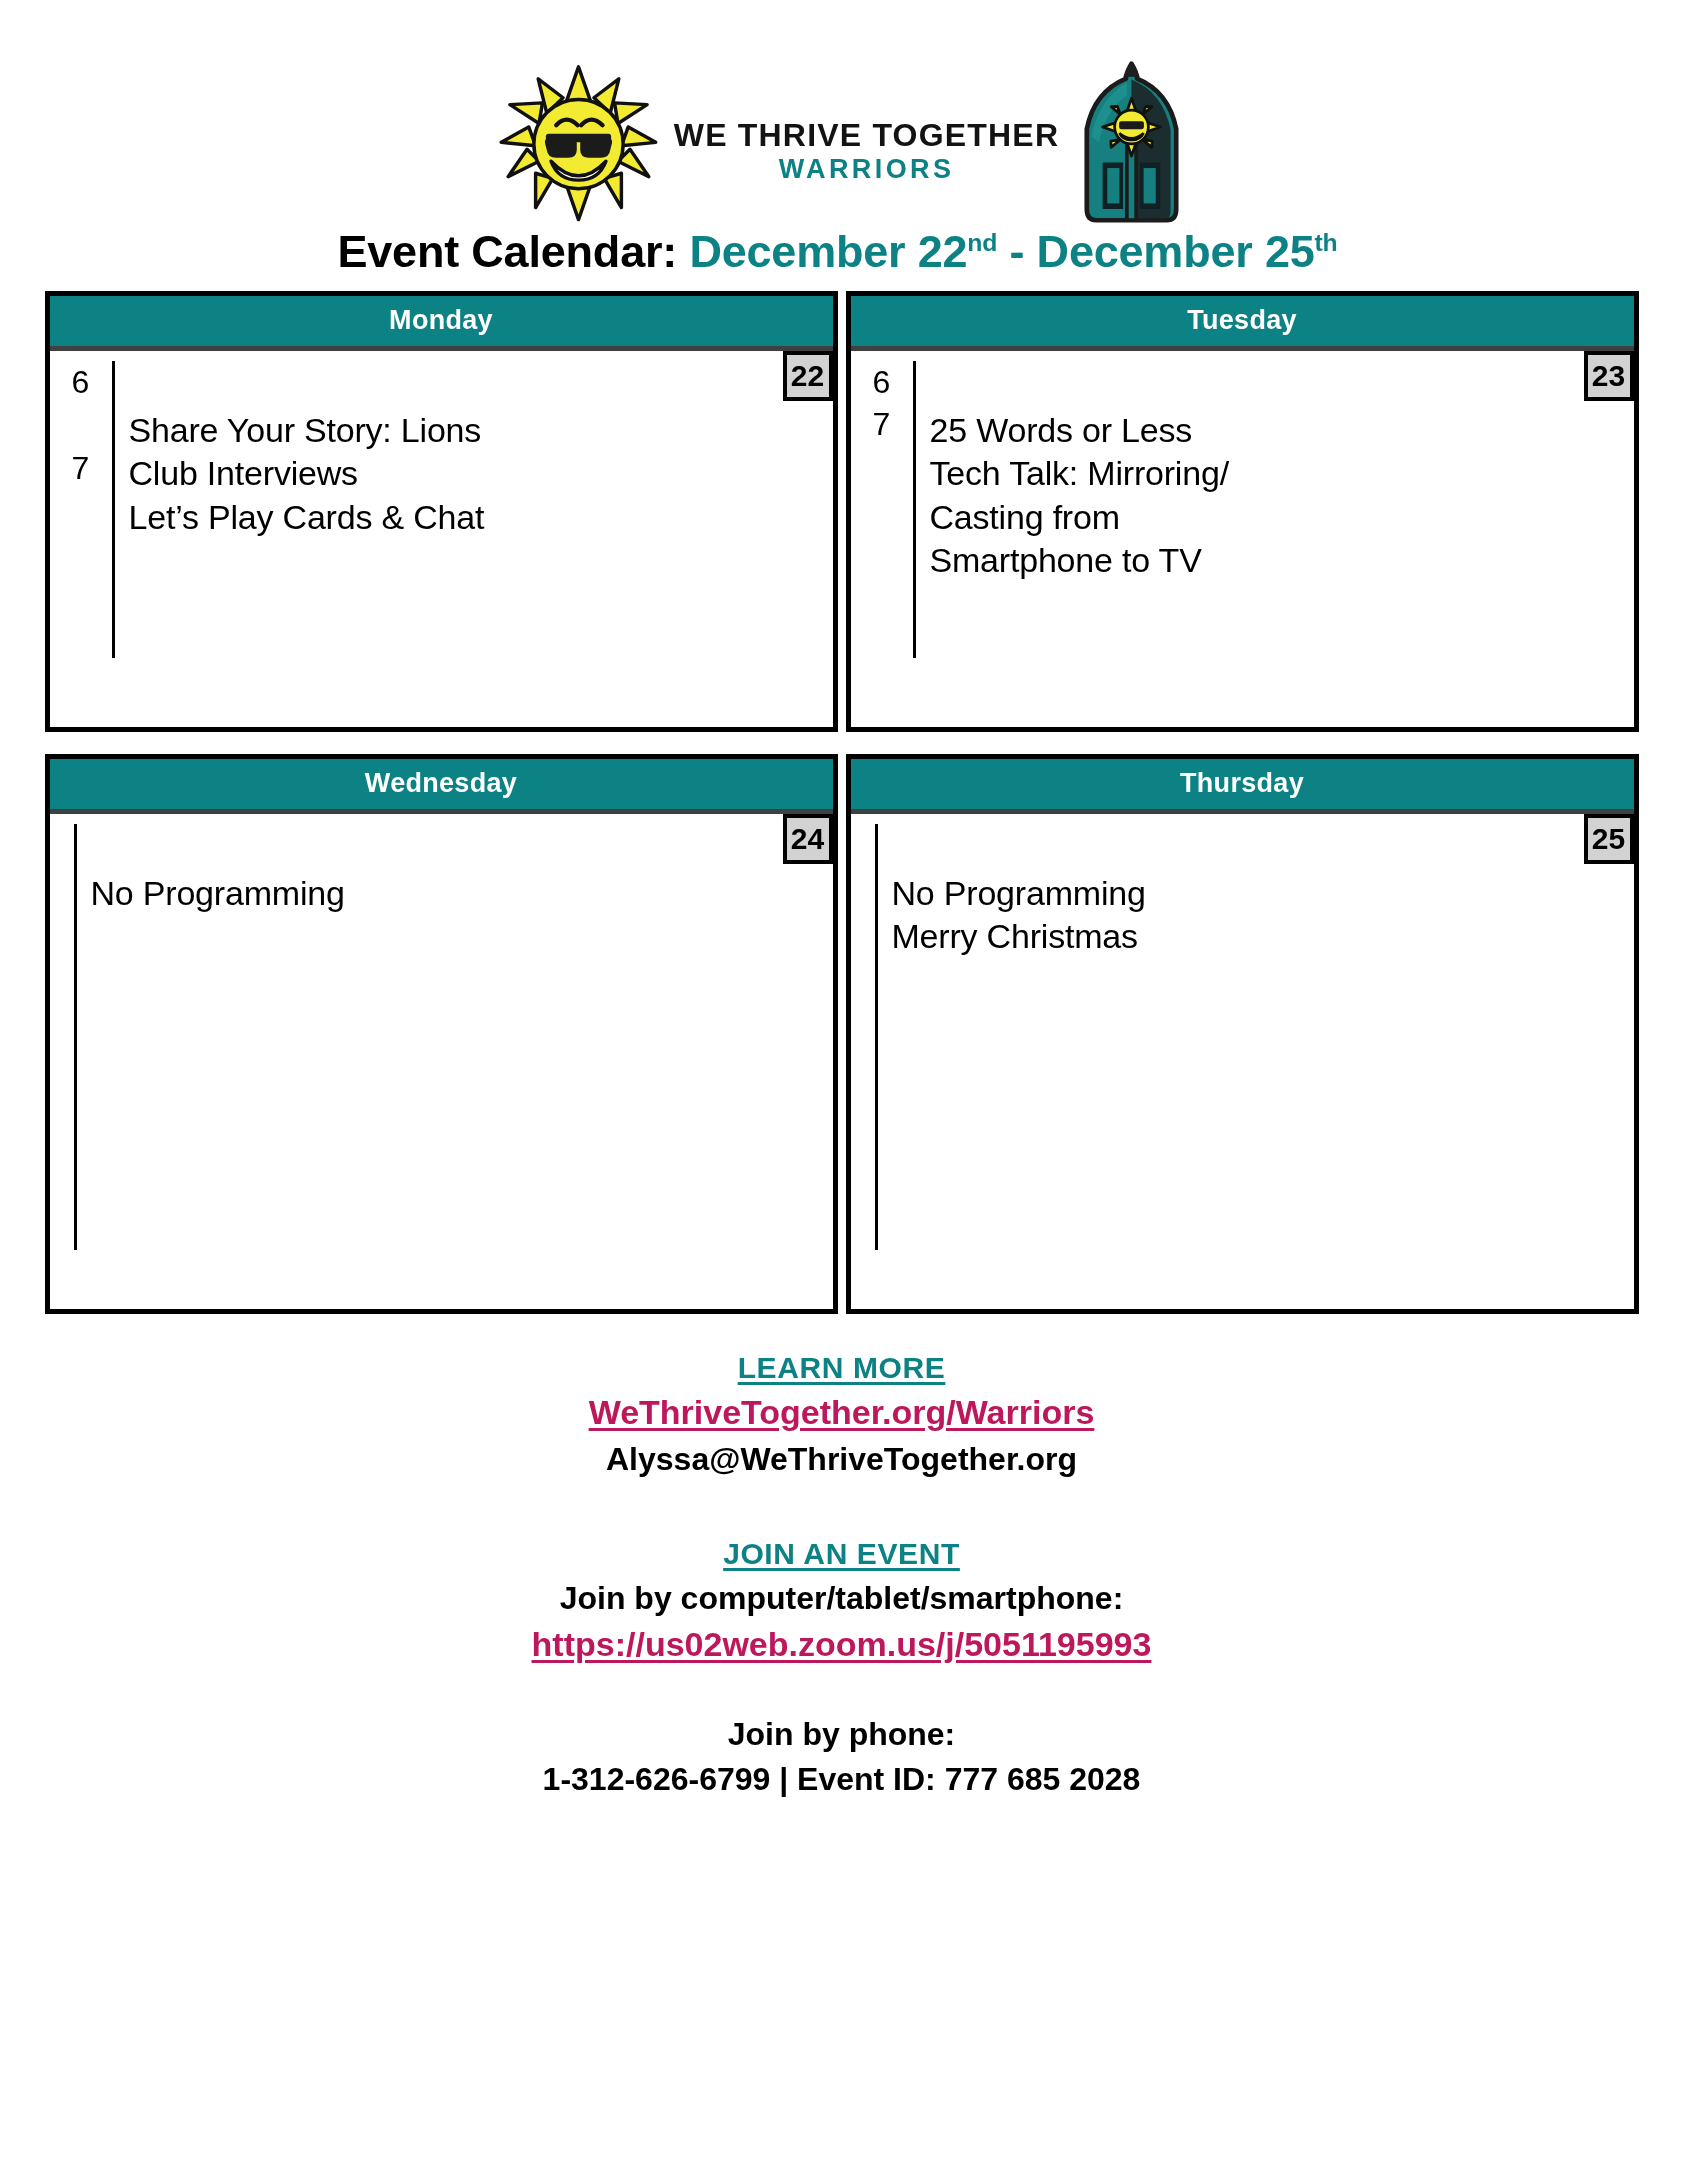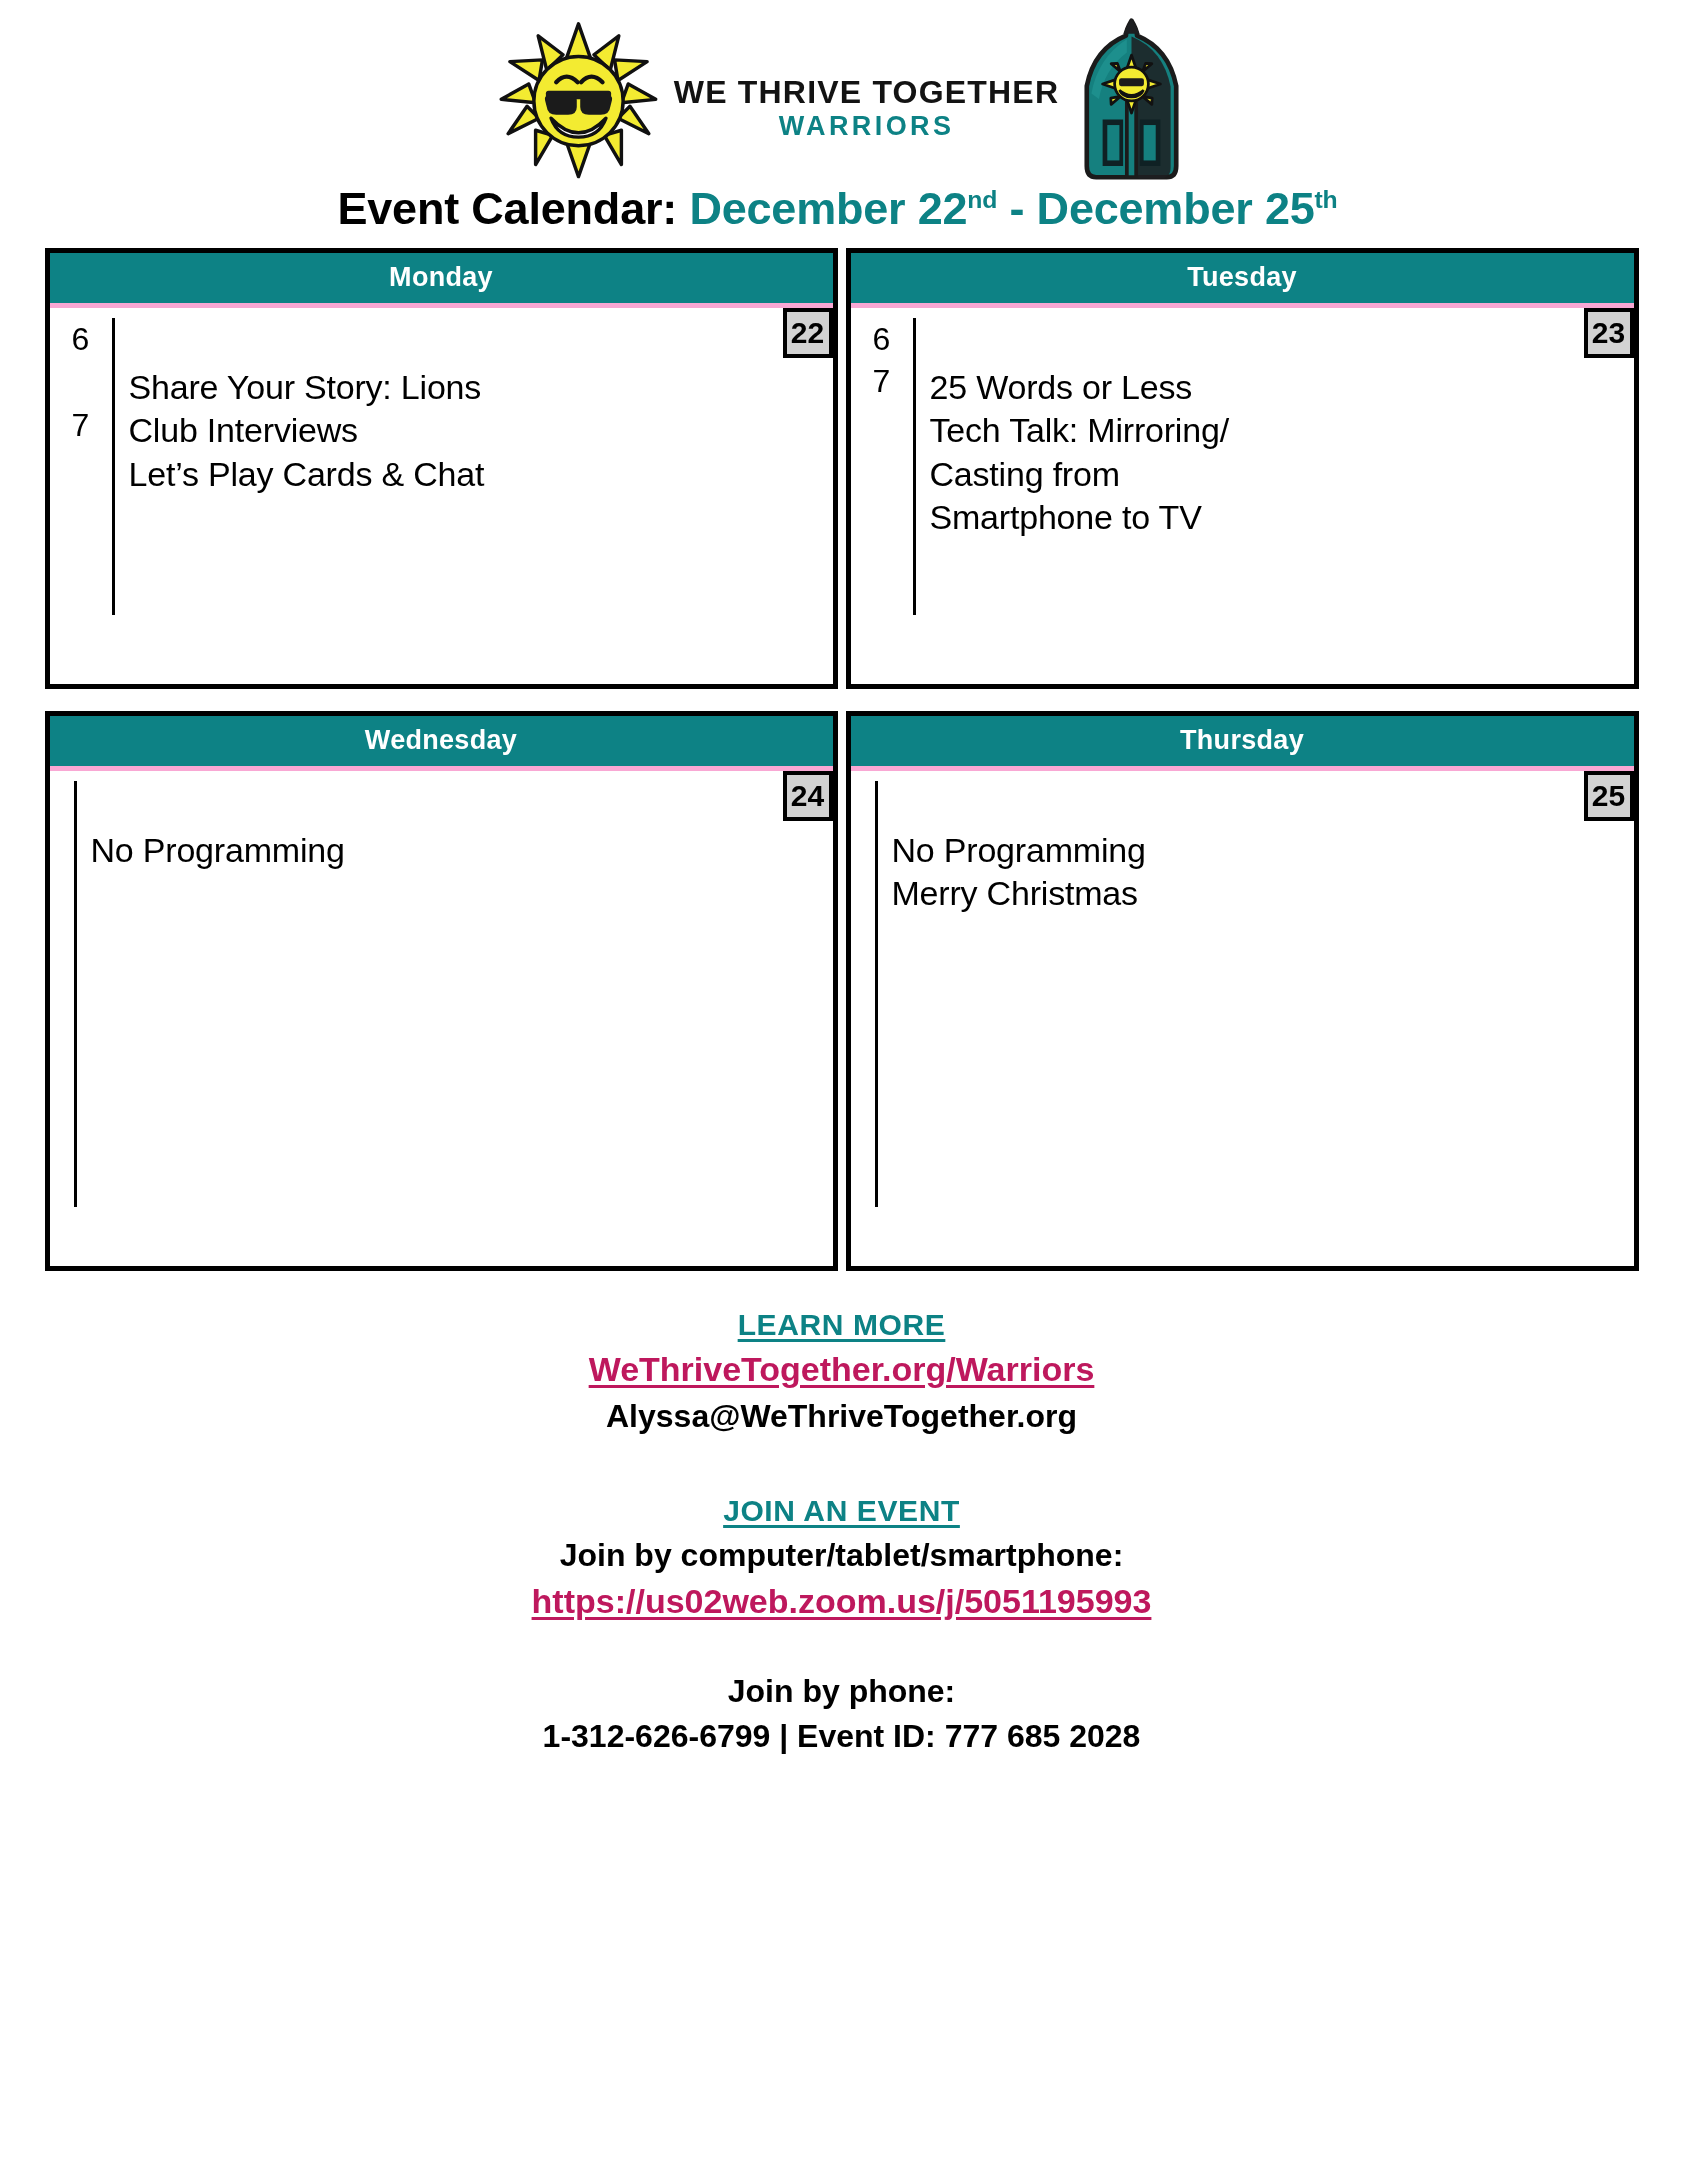--- a/index.html
+++ b/index.html
@@ -19,20 +19,21 @@
   
   .logo-band {
     width: 100%;
     height: 178px;
     display: flex;
     align-items: center;
     justify-content: center;
     gap: 0px;
     padding-top: 18px;
     box-sizing: border-box;
+    margin-top: 43px;
   }
   .sun-logo {
     width: 183px;
     height: 163px;
     flex: 0 0 auto;
   }
   .logo-wordmark {
     display: flex;
     flex-direction: column;
     align-items: center;
@@ -99,21 +100,21 @@
     flex-direction: column;
   }
   .day-head {
     background: #0d8285;
     color: #ffffff;
     text-align: center;
     font-size: 27px;
     font-weight: 700;
     letter-spacing: 0.3px;
     padding: 9px 0 10px 0;
-    border-bottom: 5px solid #f9a8d4;
+    border-bottom: 5px solid #404040;
   }
   .day-body {
     position: relative;
     flex: 1 1 auto;
     padding: 8px 0 6px 0;
     box-sizing: border-box;
   }
   .row1 .day-body { height: 376px; }
   .row2 .day-body { height: 495px; }
 

